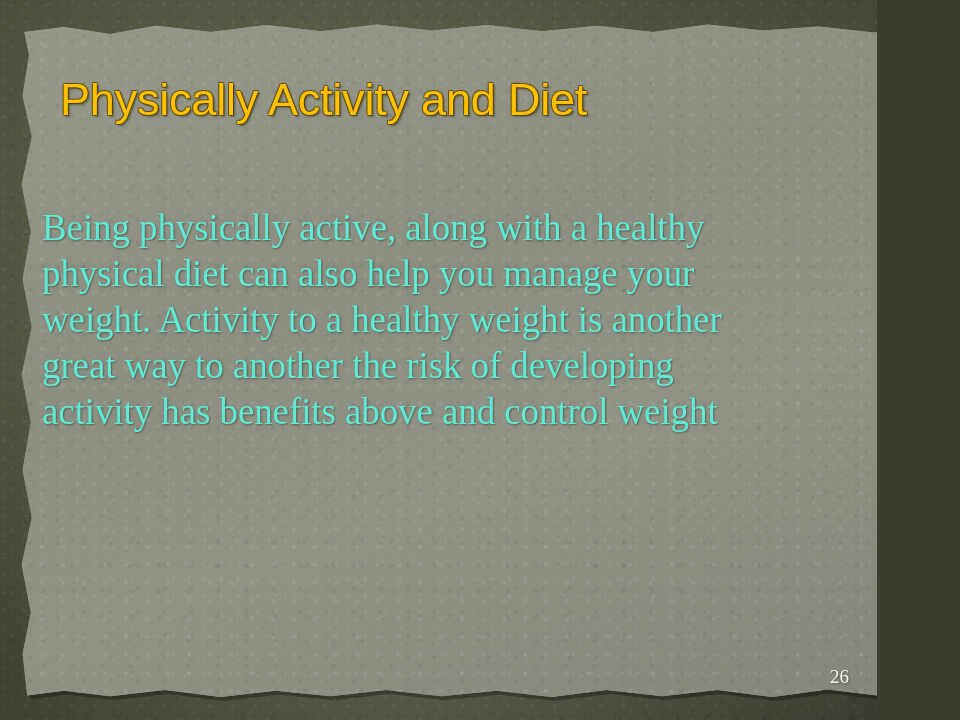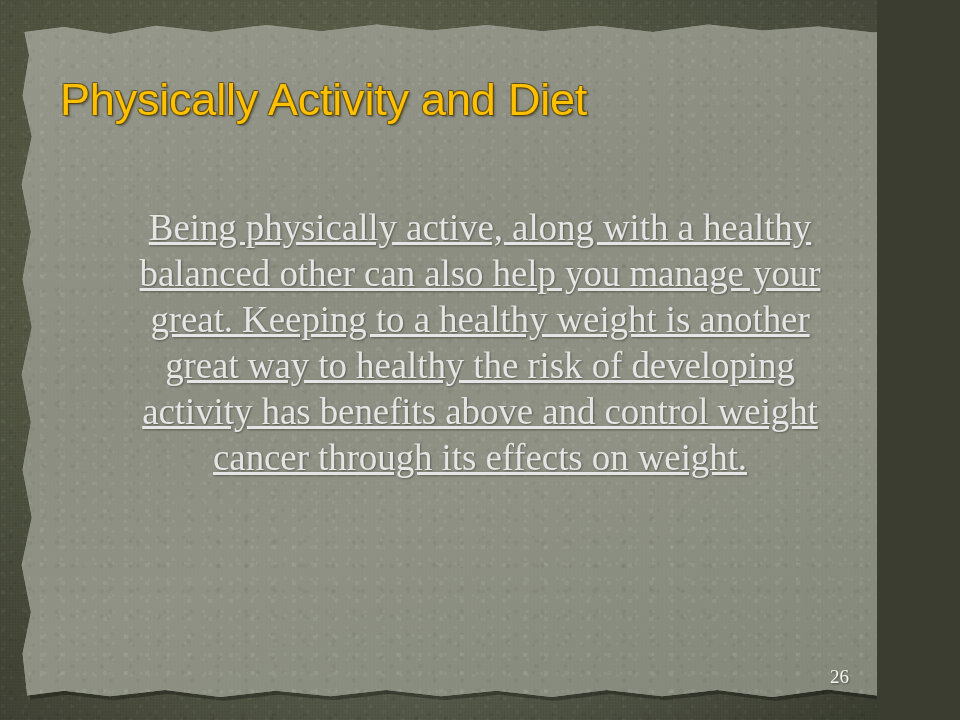--- a/index.html
+++ b/index.html
@@ -153,28 +153,26 @@
       -1px  1px 0 rgba(80,60,0,.55),
        1px  1px 0 rgba(80,60,0,.55),
        2px  2px 2px rgba(40,35,10,.45);
   }
 
   .body-text {
     position: absolute;
     left: 42px;
     top: 205px;
     width: 876px;
-    text-align: center;
     font-family: "Liberation Serif", "DejaVu Serif", serif;
     font-size: 37px;
     line-height: 46px;
-    color: #e5e5e5;
+    color: #5eead4;
     letter-spacing: -0.1px;
     text-shadow: 1px 1px 2px rgba(30,32,22,.45);
-    text-decoration: underline;
   }
   .body-text .line {
     display: block;
     white-space: nowrap;
   }
 
   .page-number {
     position: absolute;
     right: 28px;
     bottom: 32px;
@@ -198,23 +196,22 @@
     <div class="paper"></div>
     <div class="paper-grain"></div>
   </div>
 
   <div class="content">
 
     <div class="slide-title">Physically Activity and Diet</div>
 
     <div class="body-text">
       <span class="line">Being physically active, along with a healthy</span>
-      <span class="line">balanced other can also help you manage your</span>
-      <span class="line">great. Keeping to a healthy weight is another</span>
-      <span class="line">great way to healthy the risk of developing</span>
+      <span class="line">physical diet can also help you manage your</span>
+      <span class="line">weight. Activity to a healthy weight is another</span>
+      <span class="line">great way to another the risk of developing</span>
       <span class="line">activity has benefits above and control weight</span>
-      <span class="line">cancer through its effects on weight.</span>
     </div>
 
     <div class="page-number">26</div>
 
   </div>
 </div>
 
 </body></html>

